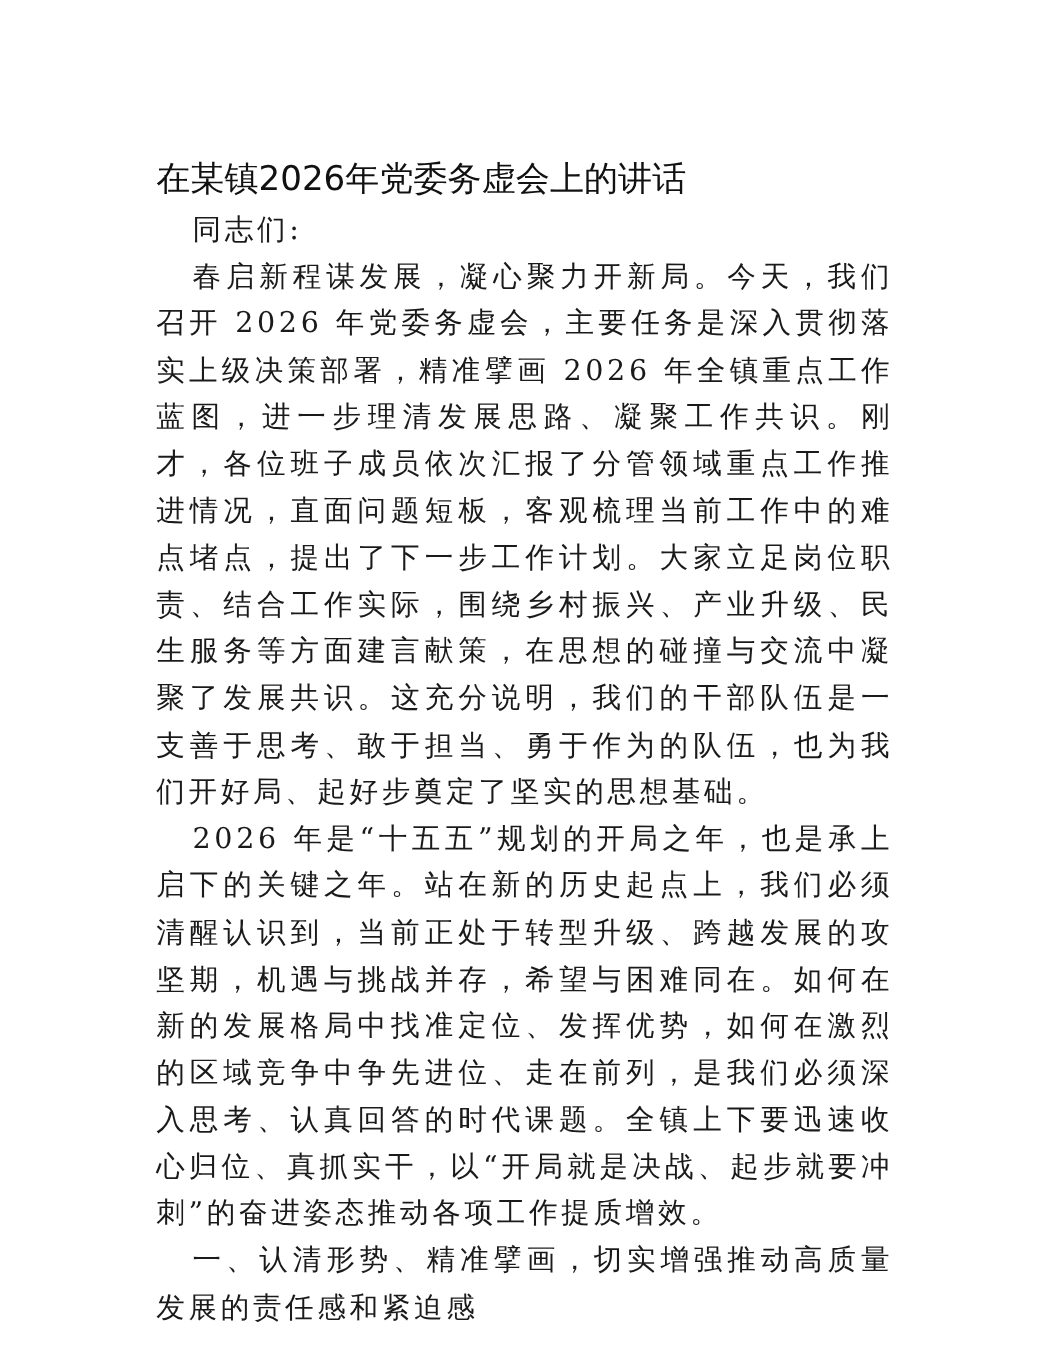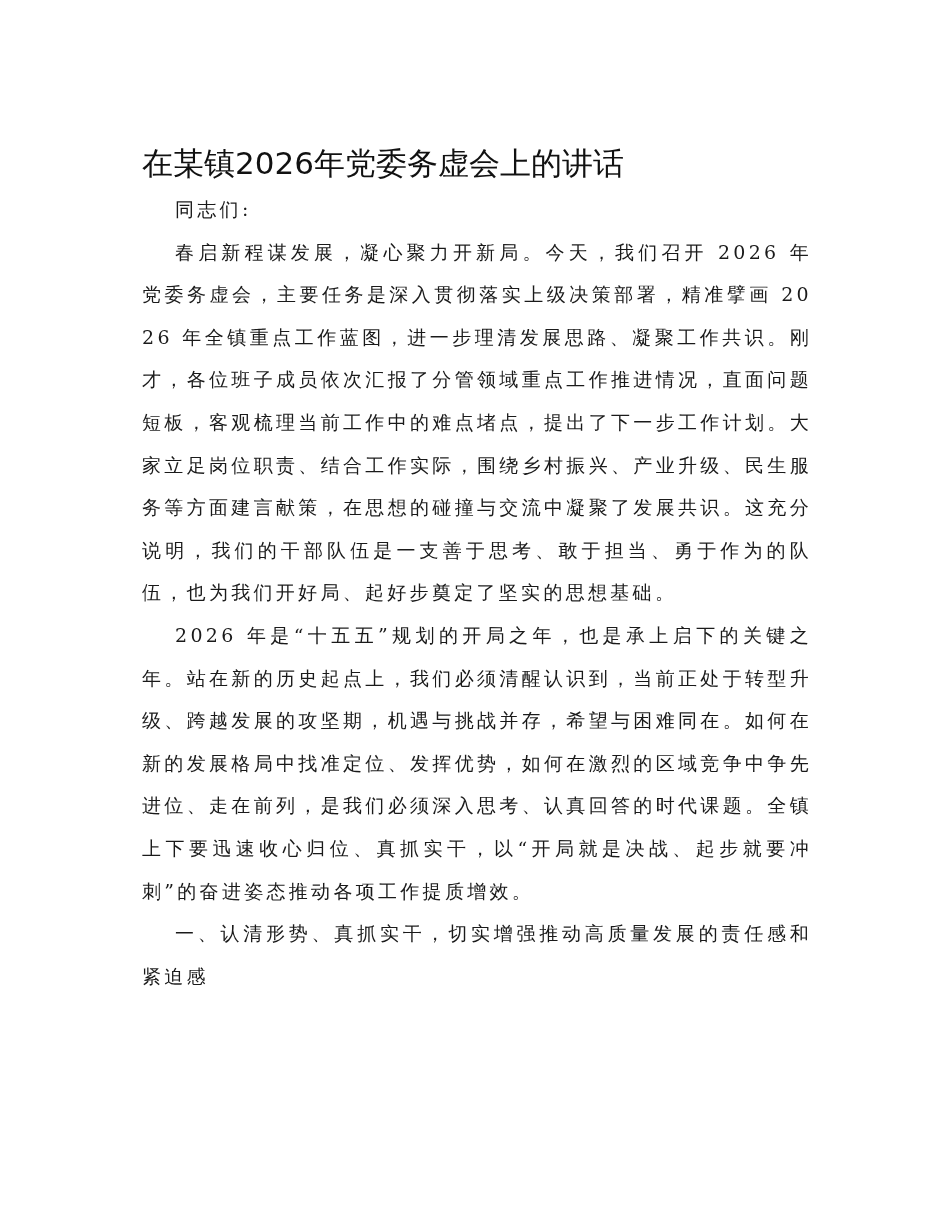--- a/index.html
+++ b/index.html
@@ -6,29 +6,29 @@
   body { width: 950px; height: 1230px; position: relative; overflow: hidden; }
   .page { position: absolute; left: 142px; top: 138px; width: 670px; color: #111; }
   .title {
     font-family: "DejaVu Sans", "Liberation Sans", sans-serif;
     font-size: 31px; font-weight: normal; text-align: left;
     height: 50px; line-height: 50px; margin: 0 0 0 0; letter-spacing: 0px;
     color: #111;
   }
   .para {
     font-family: "DejaVu Serif", "Liberation Serif", serif;
-    font-size: 19px; line-height: 42.6px; margin: 0;
+    font-size: 26px; line-height: 42.6px; margin: 0;
     text-align: justify; text-align-last: left;
     letter-spacing: 3.3px; word-break: break-all;
     color: #1a1a1a;
   }
   .indent { text-indent: 33px; }
 </style>
 </head>
 <body>
 
 <div class="page">
   <h1 class="title">在某镇2026年党委务虚会上的讲话</h1>
   <p class="para indent">同志们:</p>
   <p class="para indent">春启新程谋发展，凝心聚力开新局。今天，我们召开 2026 年党委务虚会，主要任务是深入贯彻落实上级决策部署，精准擘画 2026 年全镇重点工作蓝图，进一步理清发展思路、凝聚工作共识。刚才，各位班子成员依次汇报了分管领域重点工作推进情况，直面问题短板，客观梳理当前工作中的难点堵点，提出了下一步工作计划。大家立足岗位职责、结合工作实际，围绕乡村振兴、产业升级、民生服务等方面建言献策，在思想的碰撞与交流中凝聚了发展共识。这充分说明，我们的干部队伍是一支善于思考、敢于担当、勇于作为的队伍，也为我们开好局、起好步奠定了坚实的思想基础。</p>
   <p class="para indent">2026 年是“十五五”规划的开局之年，也是承上启下的关键之年。站在新的历史起点上，我们必须清醒认识到，当前正处于转型升级、跨越发展的攻坚期，机遇与挑战并存，希望与困难同在。如何在新的发展格局中找准定位、发挥优势，如何在激烈的区域竞争中争先进位、走在前列，是我们必须深入思考、认真回答的时代课题。全镇上下要迅速收心归位、真抓实干，以“开局就是决战、起步就要冲刺”的奋进姿态推动各项工作提质增效。</p>
-  <p class="para indent">一、认清形势、真抓实干，切实增强推动高质量发展的责任感和紧迫感</p>
+  <p class="para indent">一、认清形势、精准擘画，切实增强推动高质量发展的责任感和紧迫感</p>
 </div>
 
 </body></html>

